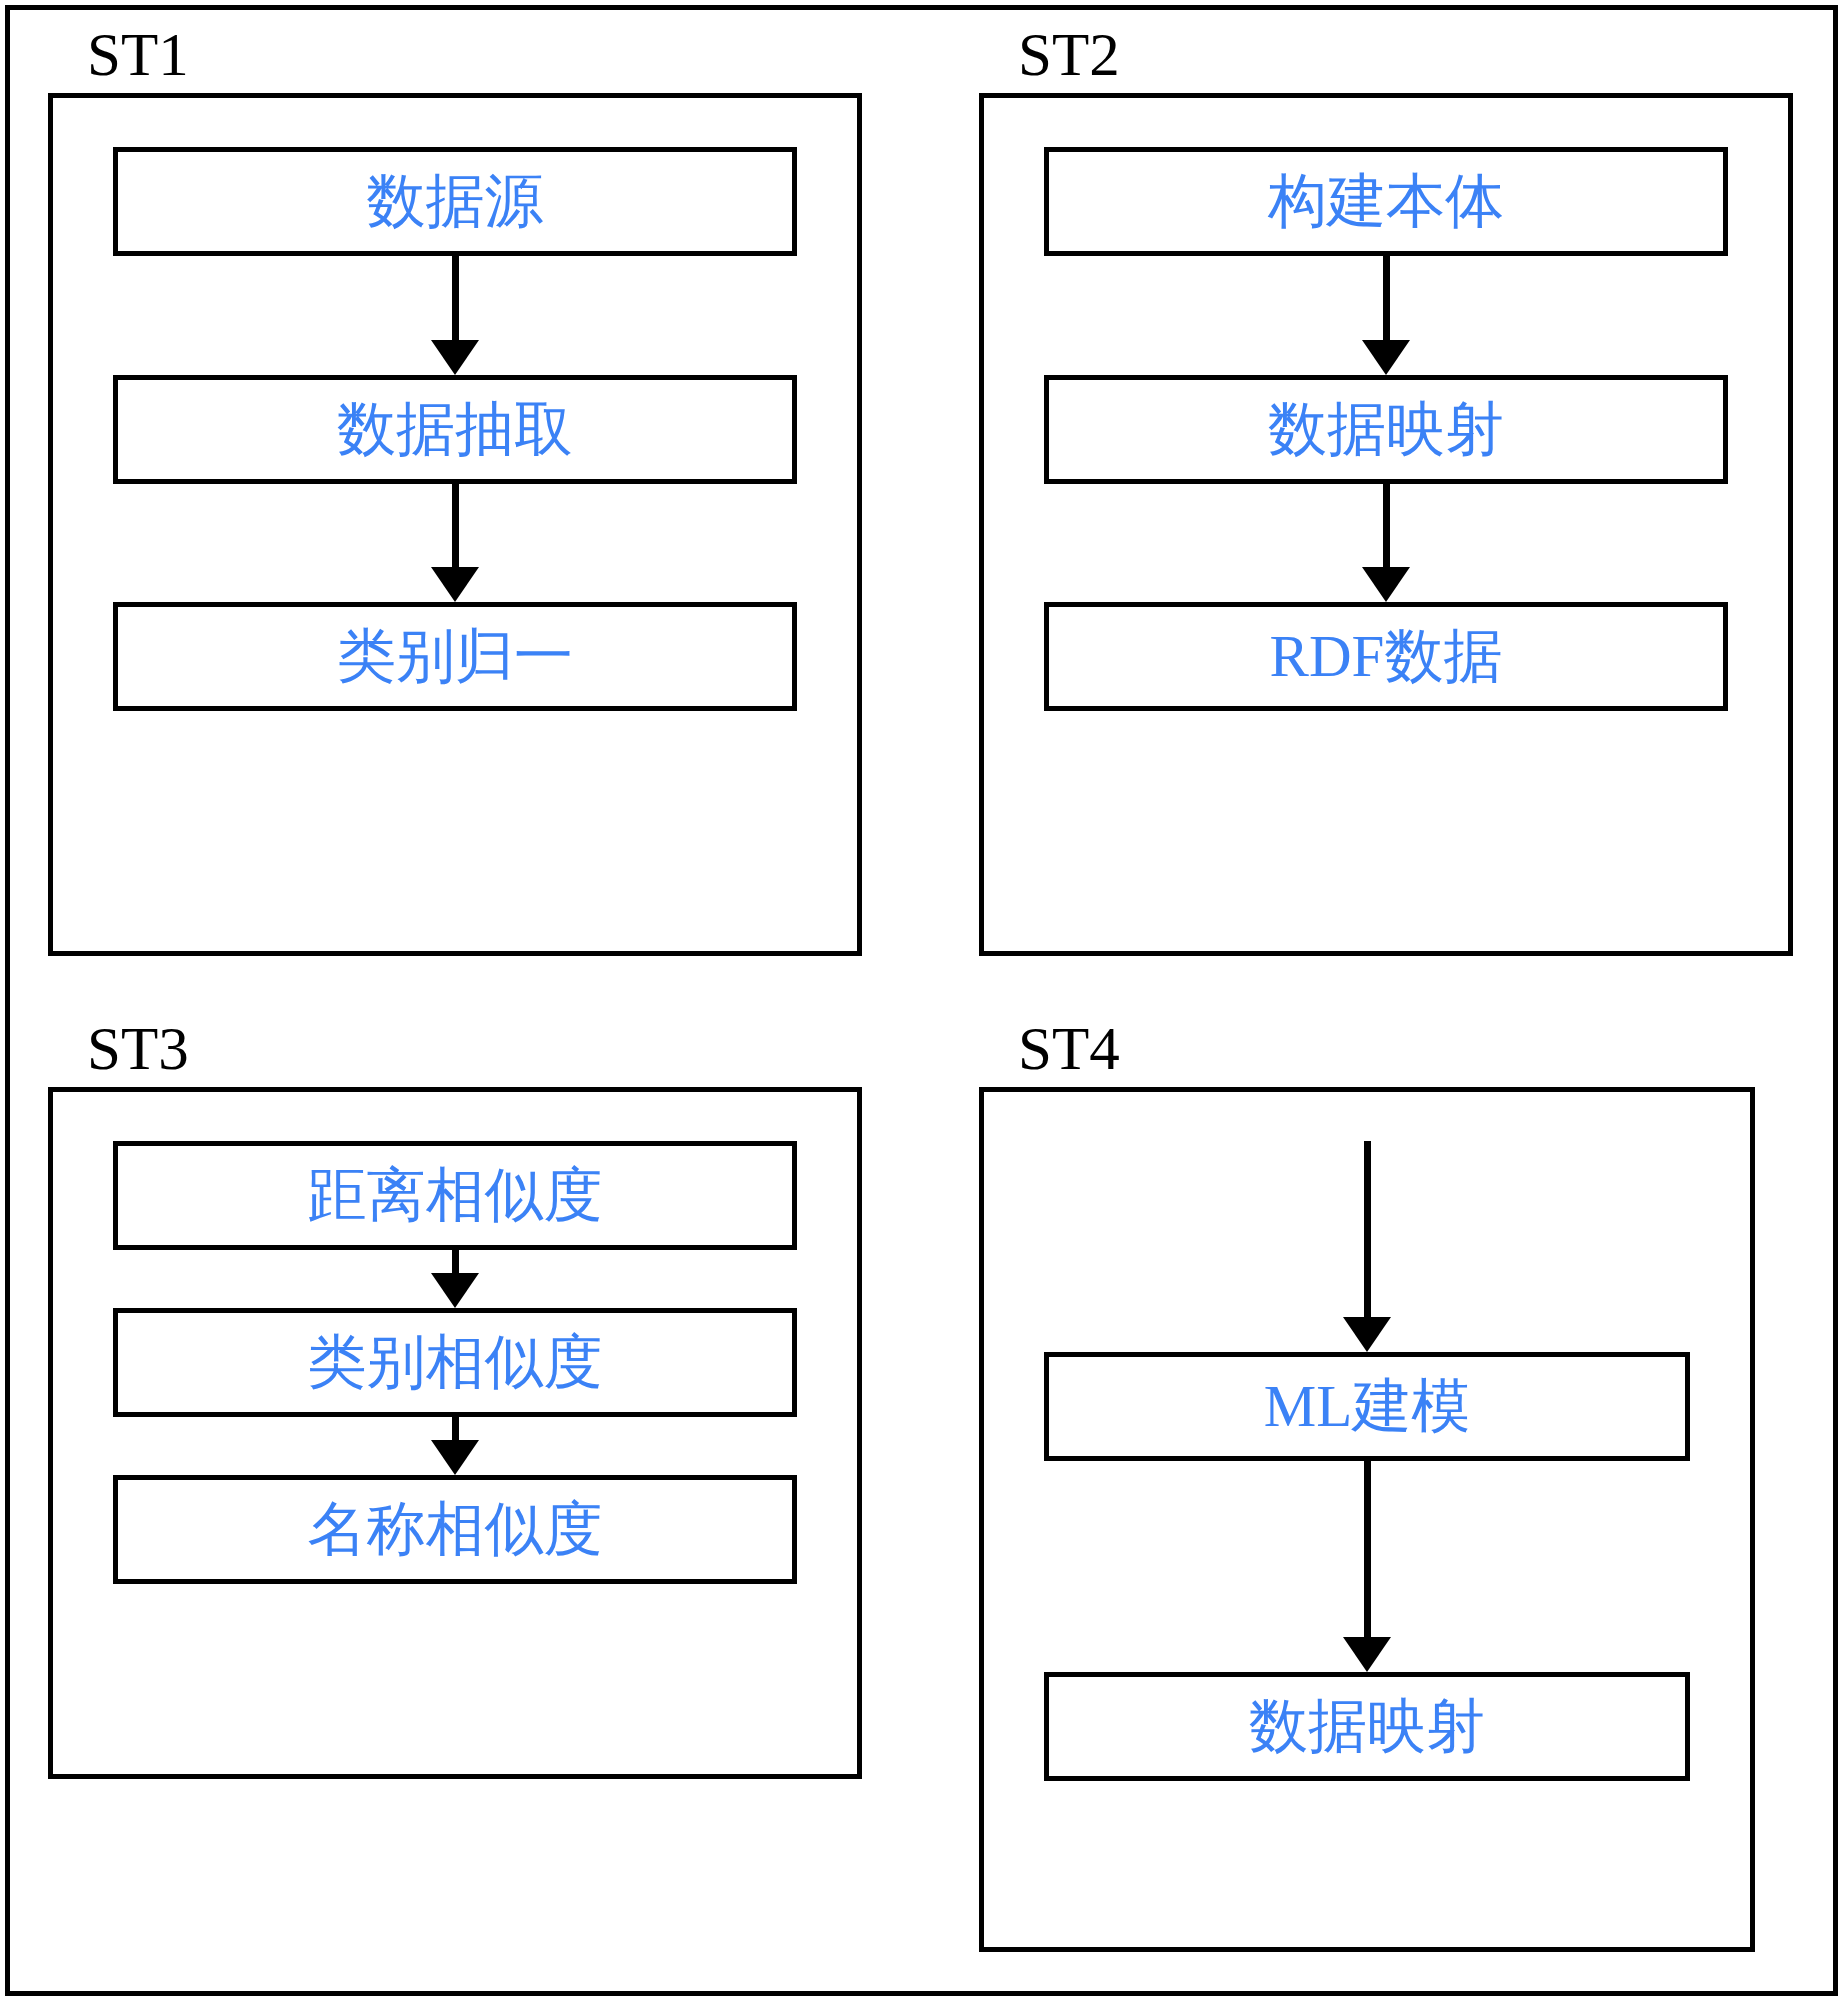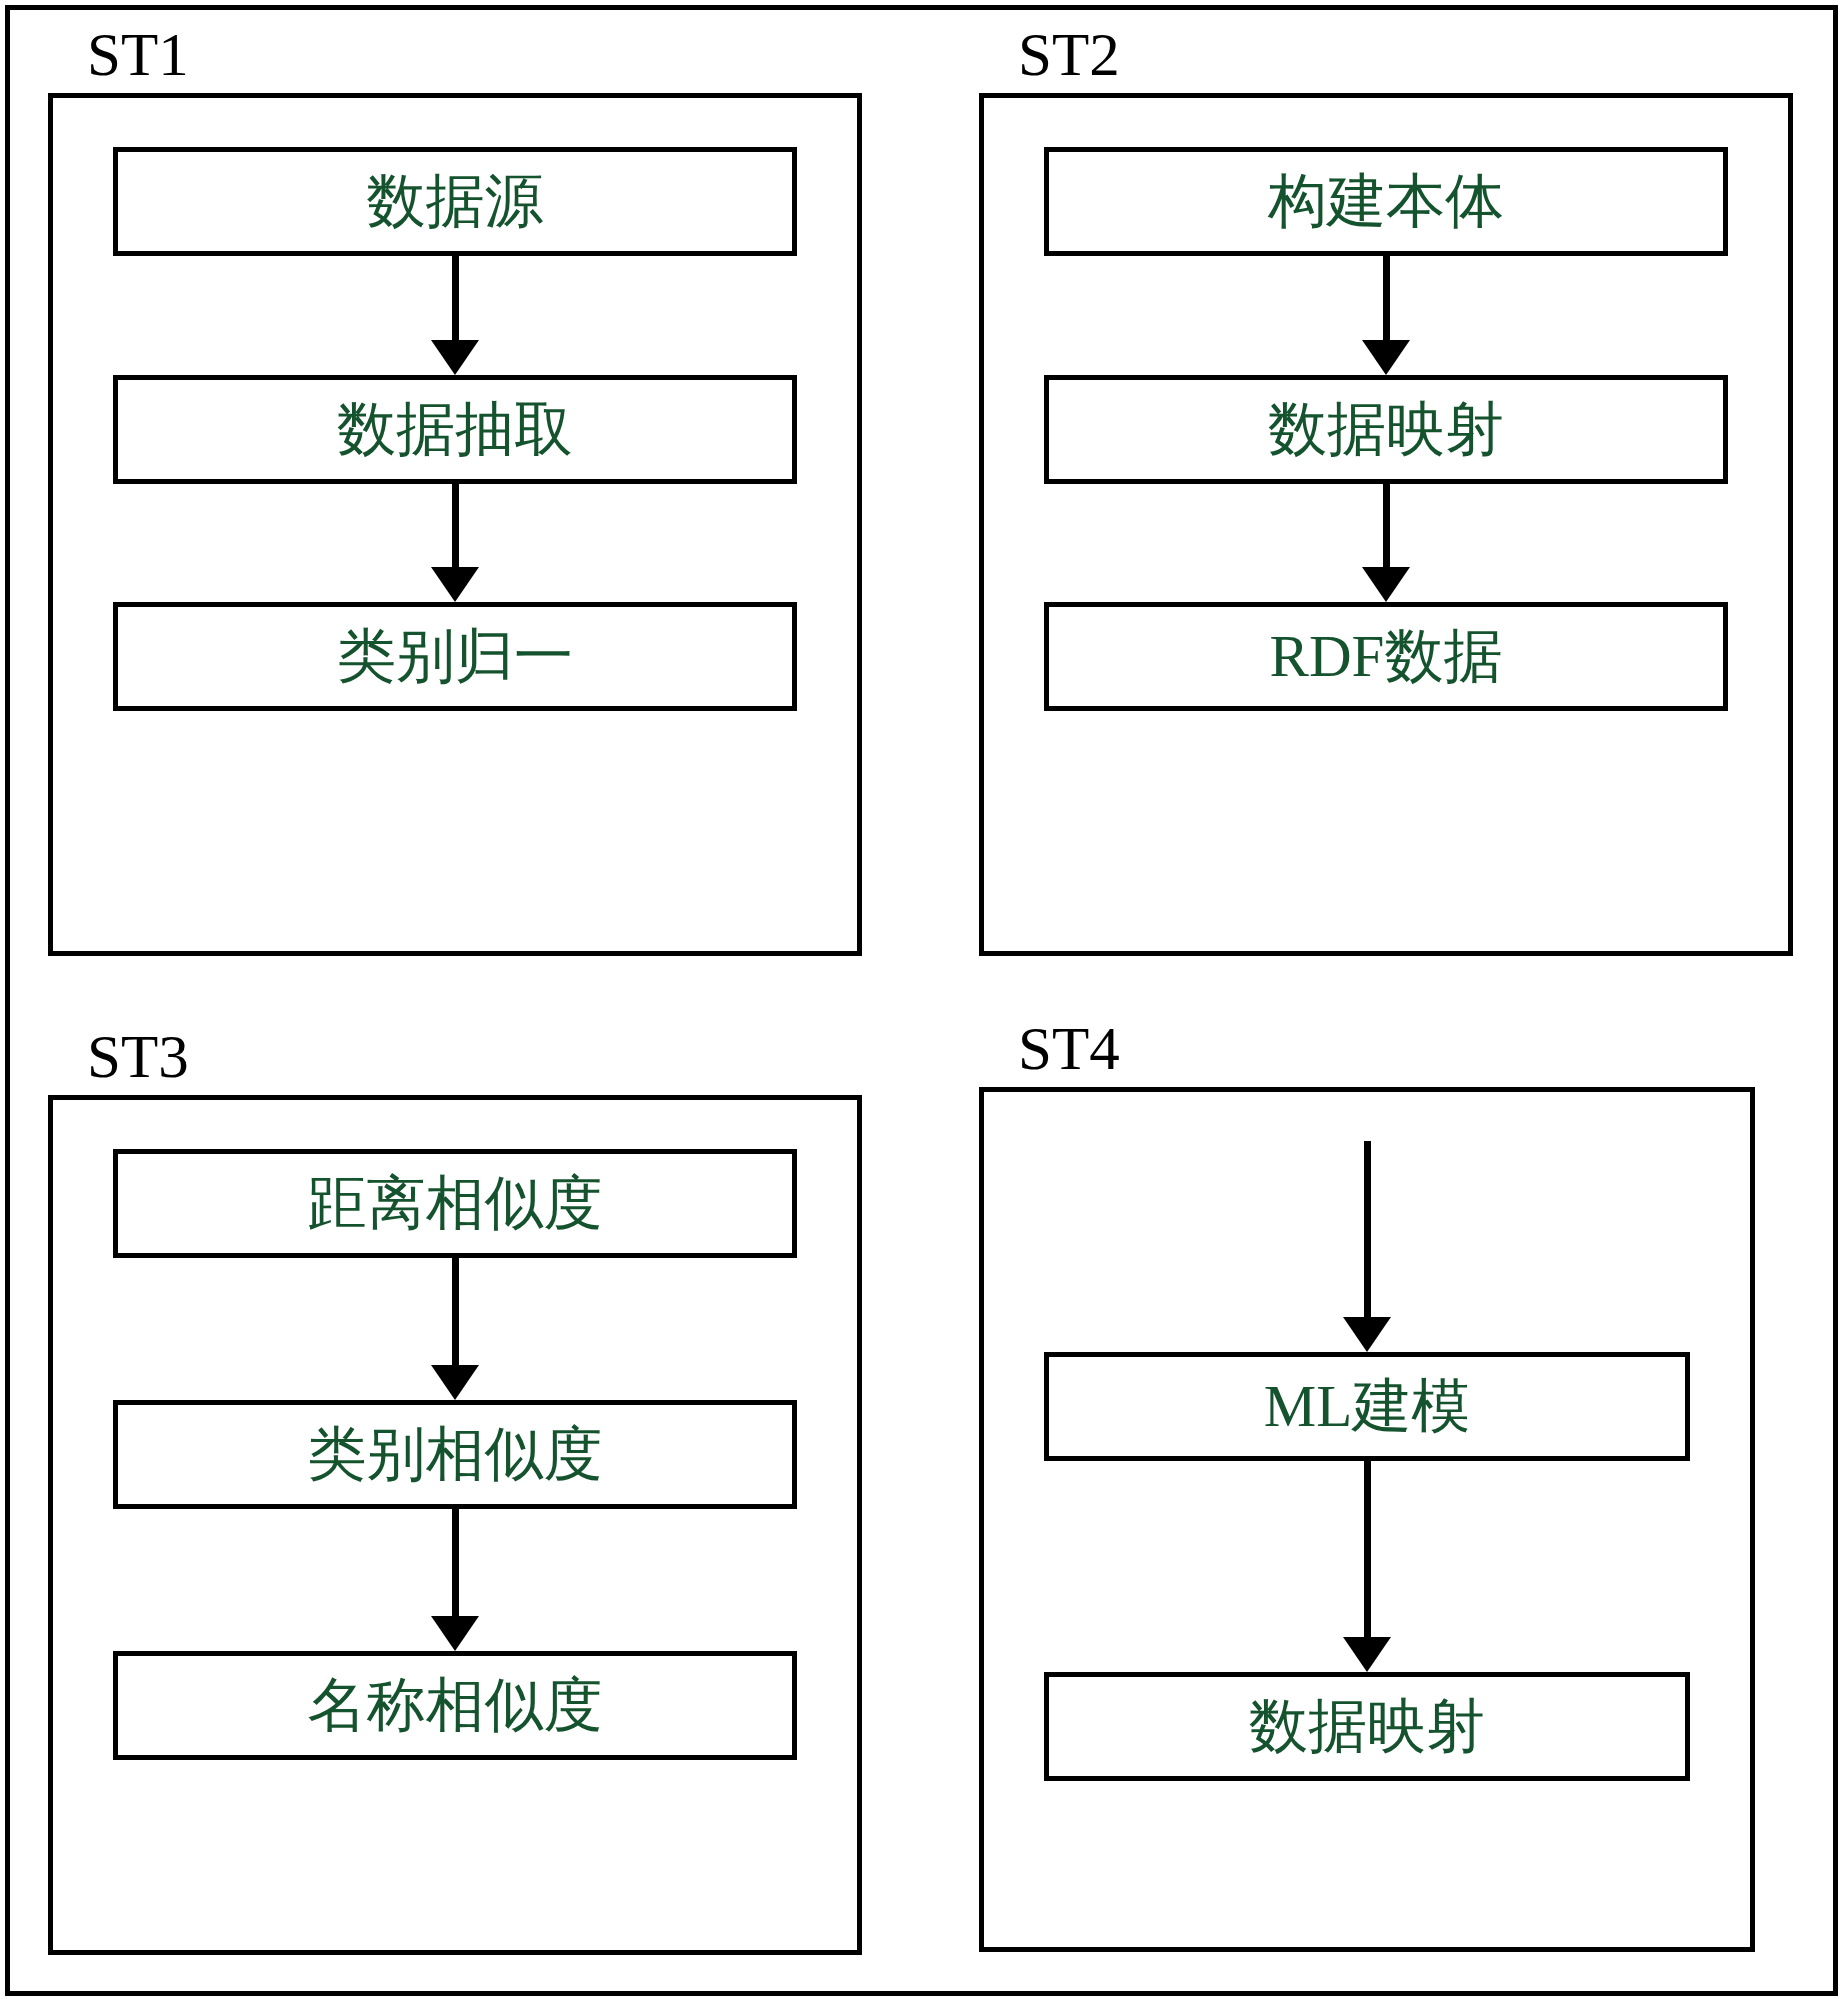--- a/index.html
+++ b/index.html
@@ -61,21 +61,21 @@
   }
   .node-box {
     border: 5.6px solid #000000;
     box-sizing: border-box;
     display: flex;
     align-items: center;
     justify-content: center;
     text-align: center;
     font-size: 59px;
     line-height: 69px;
-    color: #14532d;
+    color: #3b82f6;
     background: #ffffff;
     white-space: pre-line;
     font-family: "Liberation Serif", "DejaVu Serif", serif;
   }
   .node-box.h1 { height: 109px; }
   .node-box.h2 { height: 158px; }
 
   
   .connector {
     position: relative;
@@ -142,21 +142,21 @@
       <div class="node-box h1">数据映射</div>
       <div class="connector">
         <div class="shaft"></div>
         <div class="head"></div>
       </div>
       <div class="node-box h1">RDF数据</div>
       <div class="spacer" style="height:191px;"></div>
     </div>
   </div>
 
-  <div class="step-group" style="left:48px; top:1087px; width:814px; height:860px;margin-top:8px;">
+  <div class="step-group" style="left:48px; top:1087px; width:814px; height:692px;">
     <div class="step-label">ST3</div>
     <div class="step-frame"></div>
     <div class="flow" style="top:54px; bottom:54px;">
       <div class="node-box h1">距离相似度</div>
       <div class="connector">
         <div class="shaft"></div>
         <div class="head"></div>
       </div>
       <div class="node-box h1">类别相似度</div>
       <div class="connector">

